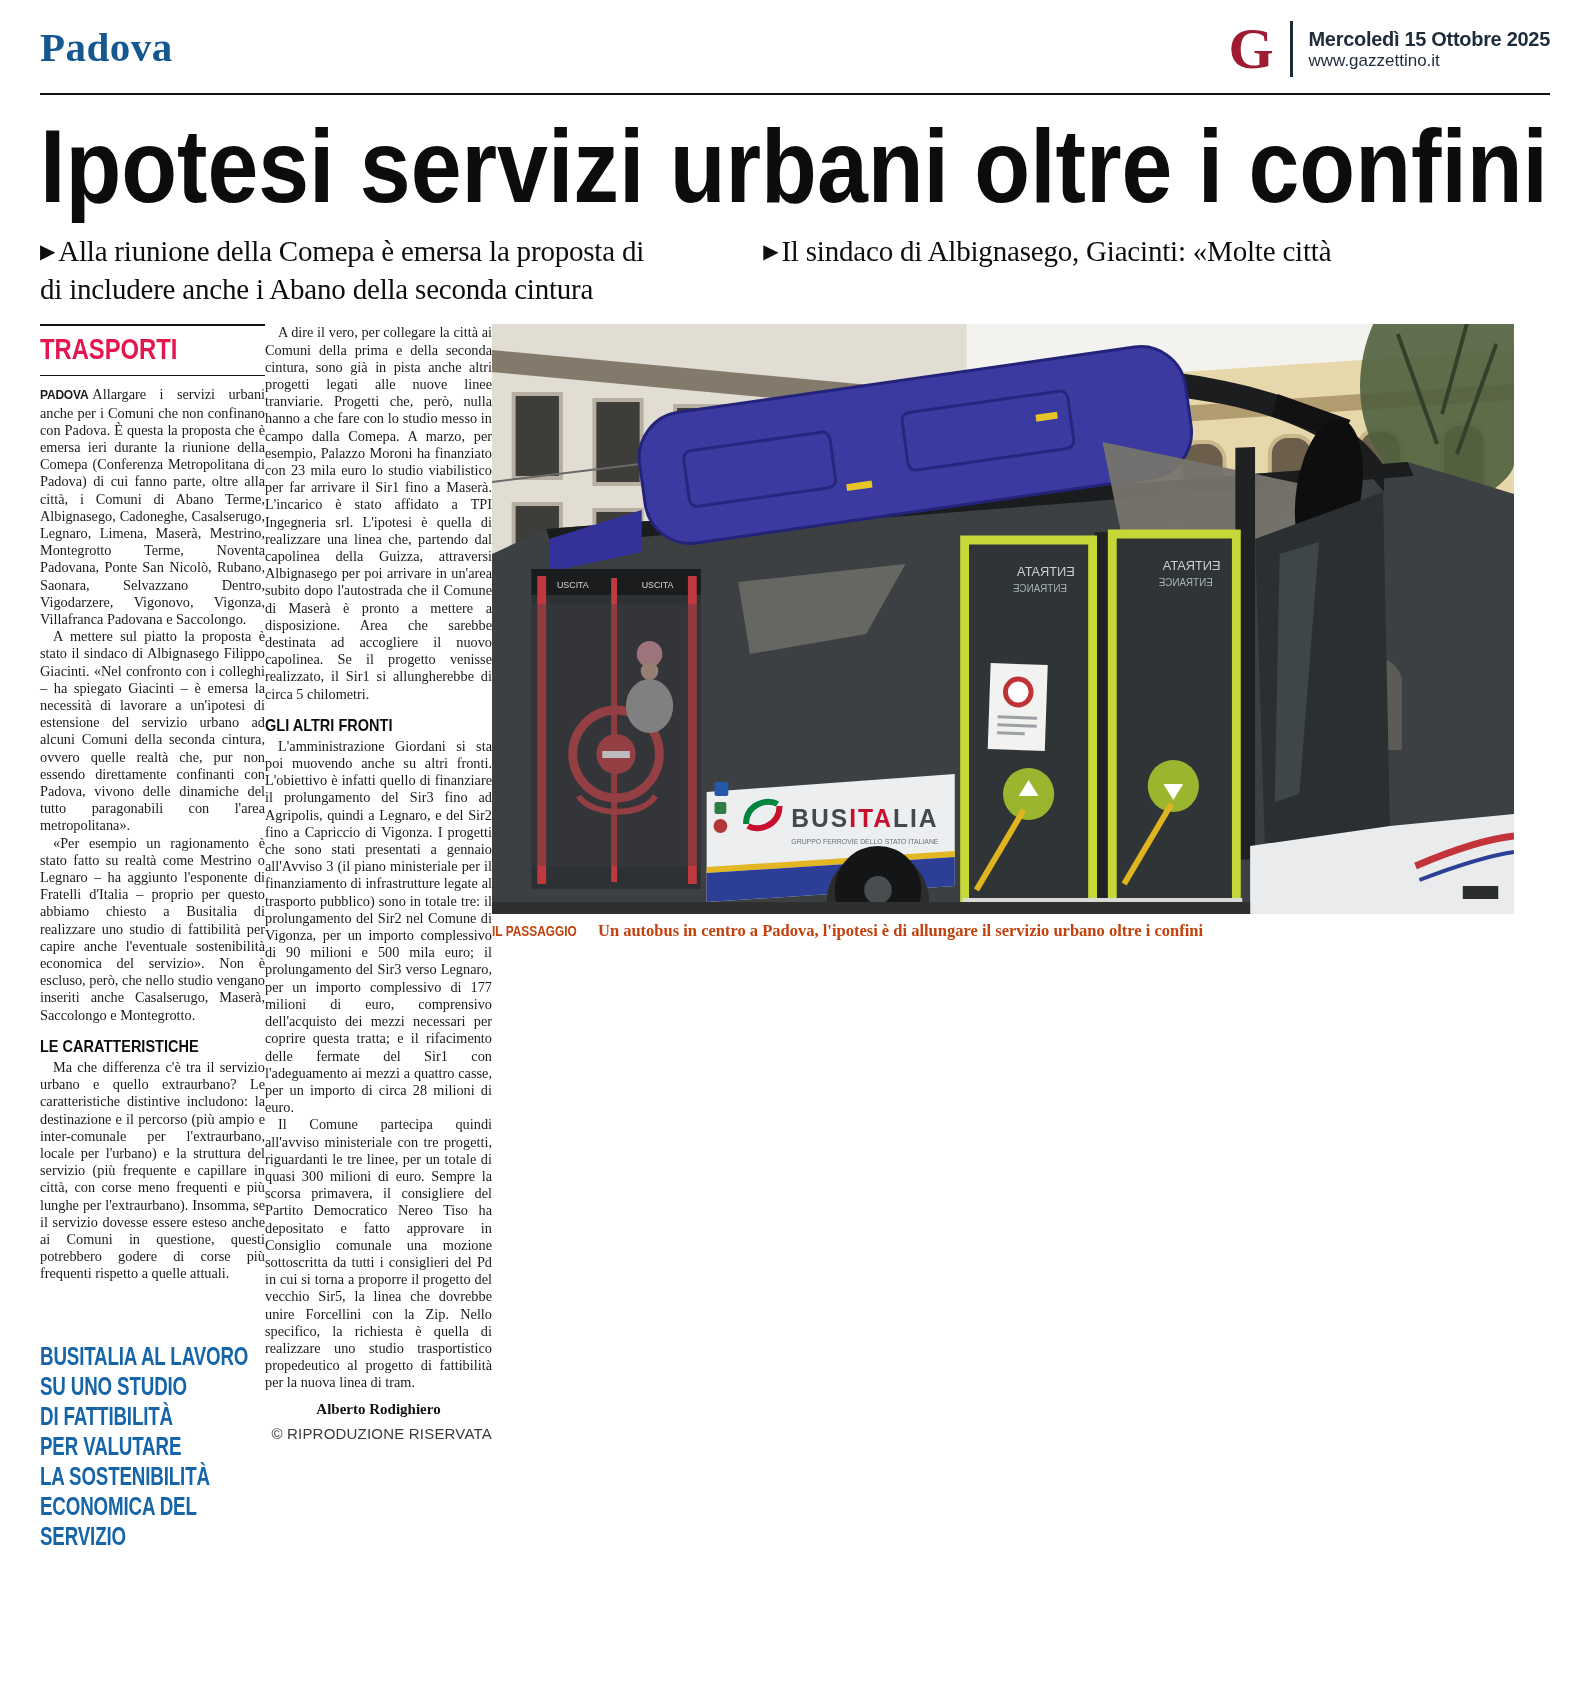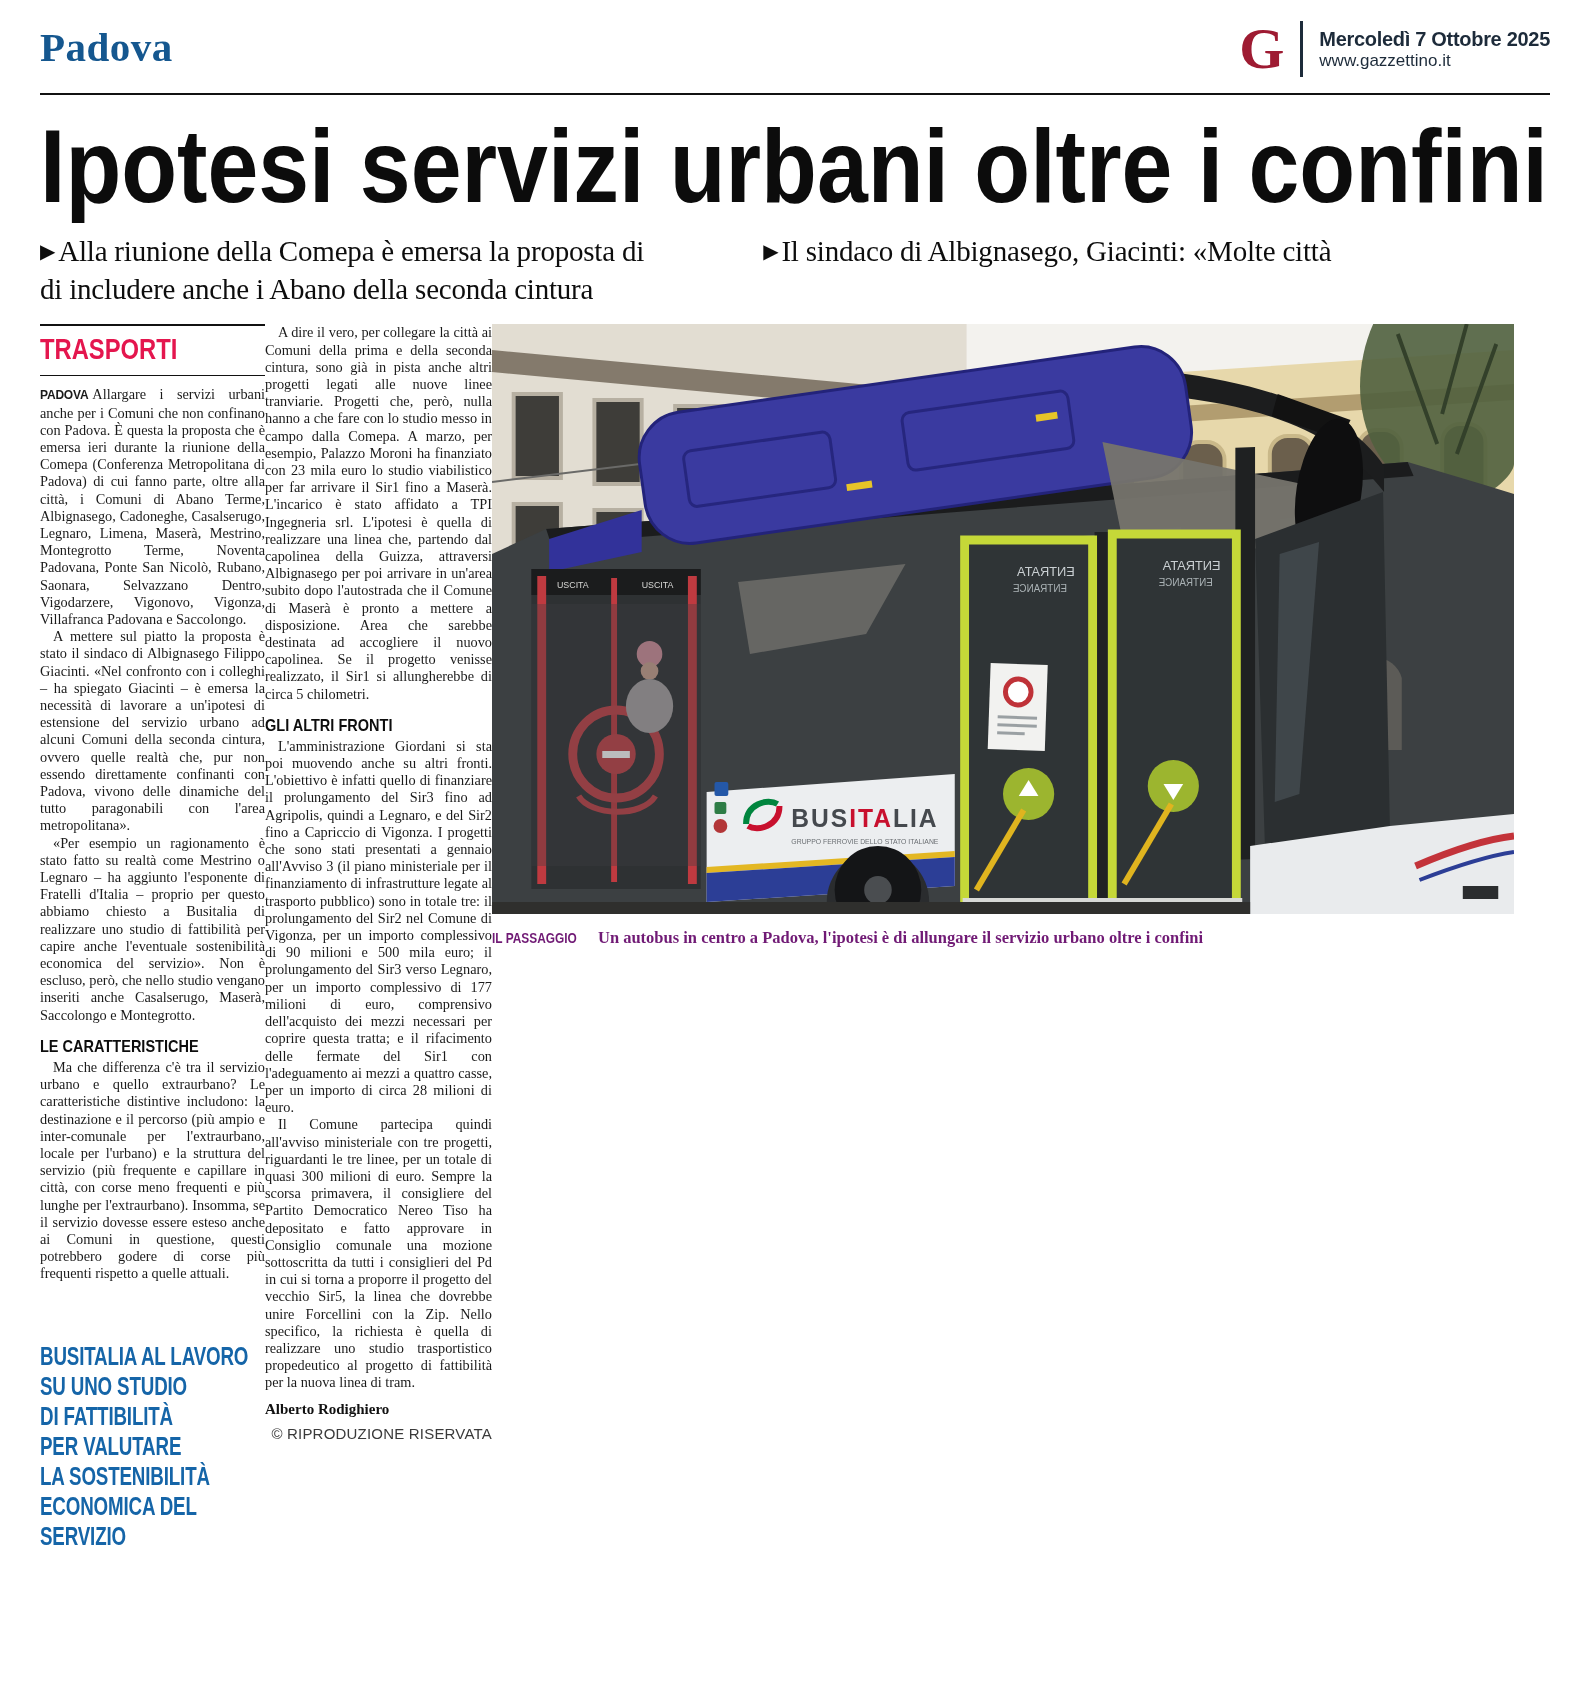--- a/index.html
+++ b/index.html
@@ -35,45 +35,45 @@
   .kicker{display:inline-block;font-family:"Liberation Sans",sans-serif;font-weight:bold;font-size:29px;
           color:#e4164e;transform:scaleX(.82);transform-origin:left center;white-space:nowrap;}
   .body-txt p{margin:0;font-size:14.3px;line-height:17.2px;text-align:justify;color:#1a1a1a;}
   .body-txt p.ind{text-indent:13px;}
   .loc{font-family:"Liberation Sans",sans-serif;font-weight:bold;font-size:12px;letter-spacing:-.2px;margin-right:4px;}
   .subhead{font-family:"Liberation Sans",sans-serif;font-weight:bold;font-size:16.5px;color:#0d0d0d;
            transform:scaleX(.88);transform-origin:left center;white-space:nowrap;margin:13px 0 3px;}
   .pullquote{margin-top:58px;font-family:"Liberation Sans",sans-serif;font-weight:bold;font-size:25px;
              line-height:1.2;color:#1565a8;transform:scaleX(.75);transform-origin:left top;width:133%;
              white-space:pre-line;letter-spacing:-.2px;}
-  .byline{text-align:left;font-weight:bold;font-size:15px;margin-top:9px;}
+  .byline{text-align:center;font-weight:bold;font-size:15px;margin-top:9px;}
   .copyright{text-align:right;font-family:"Liberation Sans",sans-serif;font-size:15px;color:#3a3a3a;
              margin-top:7px;letter-spacing:.2px;}
 
   
   .photo-wrap{width:1022px;}
   .photo{display:block;width:1022px;height:590px;background:#eee;}
-  .caption{margin-top:14px;font-size:16.5px;font-weight:bold;color:#701a75;}
+  .caption{margin-top:7px;font-size:16.5px;font-weight:bold;color:#c2410c;}
   .cap-kicker{display:inline-block;font-family:"Liberation Sans",sans-serif;font-weight:bold;font-size:14px;
               transform:scaleX(.85);transform-origin:left center;margin-right:2px;}
   svg text{font-family:"Liberation Sans",sans-serif;}
 </style>
 </head>
 <body>
 
 <div class="page">
   <div class="inner">
 
     <div class="masthead">
       <span class="section-title">Padova</span>
       <div class="mast-right">
         <span class="g-logo">G</span>
         <span class="mast-divider"></span>
         <div class="mast-date">
-          <div class="d1">Mercoledì 7 Ottobre 2025</div>
+          <div class="d1">Mercoledì 15 Ottobre 2025</div>
           <div class="d2">www.gazzettino.it</div>
         </div>
       </div>
     </div>
 
     <hr class="header-rule">
 
     <svg class="headline-svg" width="1510" height="118" viewBox="0 0 1510 118">
       <text x="0" y="97" font-family="Liberation Serif, serif" font-weight="bold" font-size="104" fill="#0c0c0c" textLength="1508" lengthAdjust="spacingAndGlyphs">Ipotesi servizi urbani oltre i confini</text>
     </svg>

